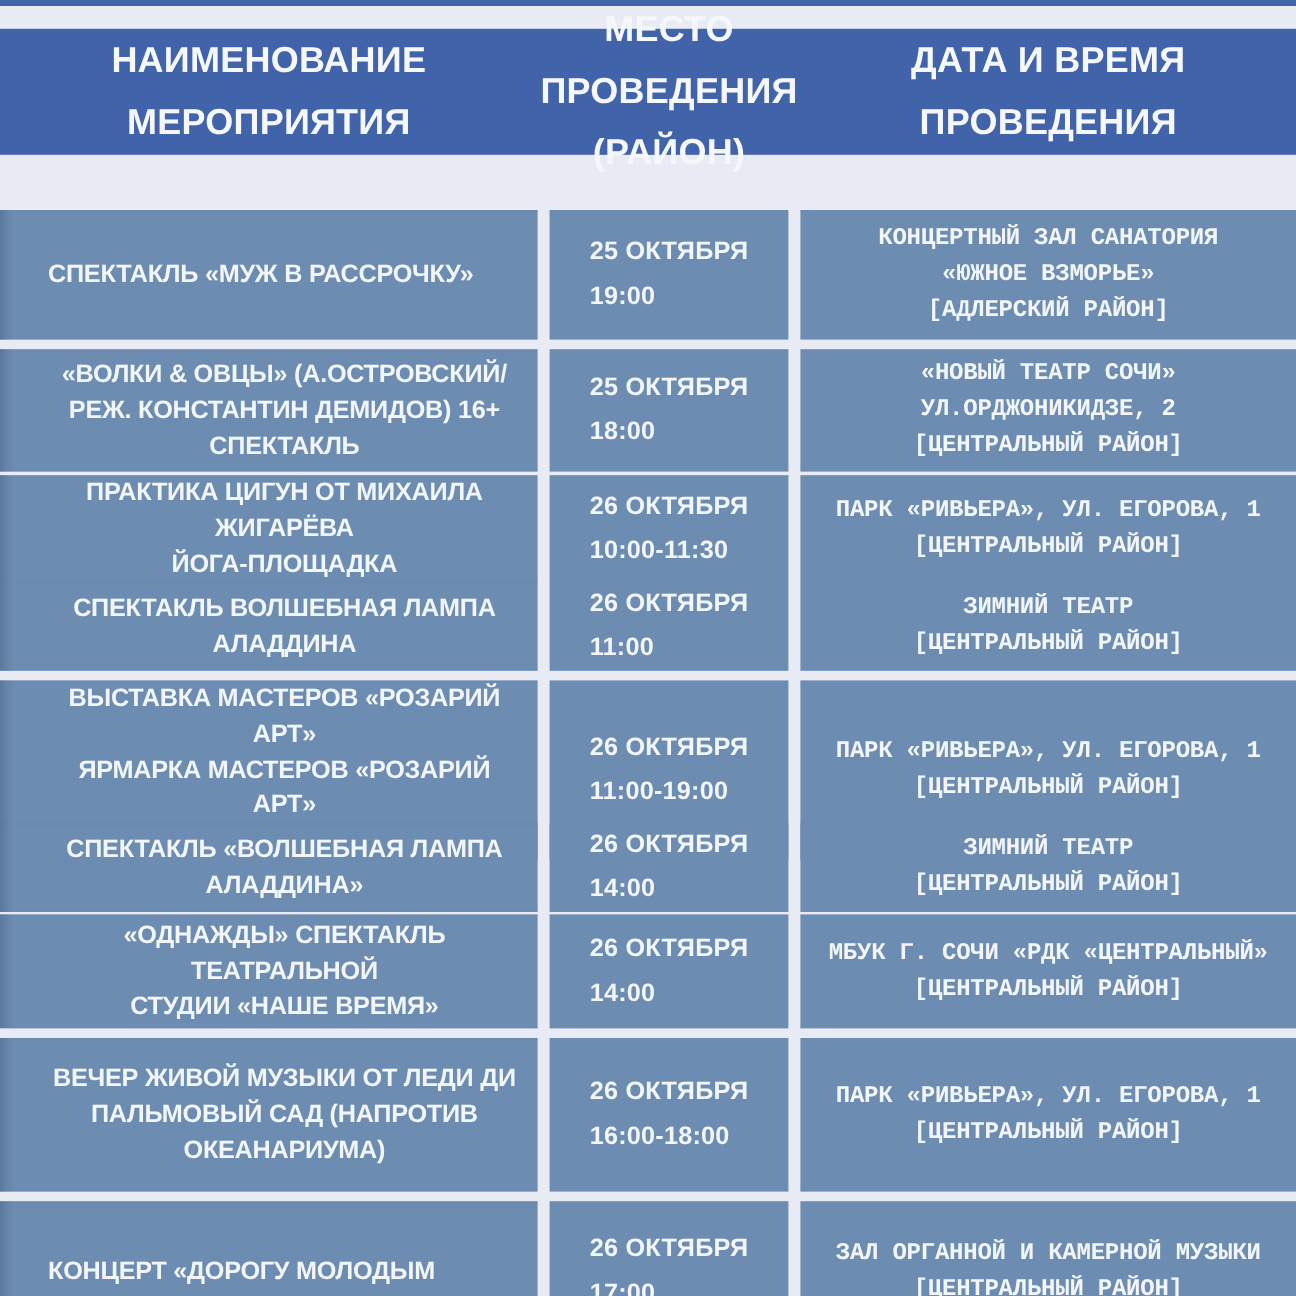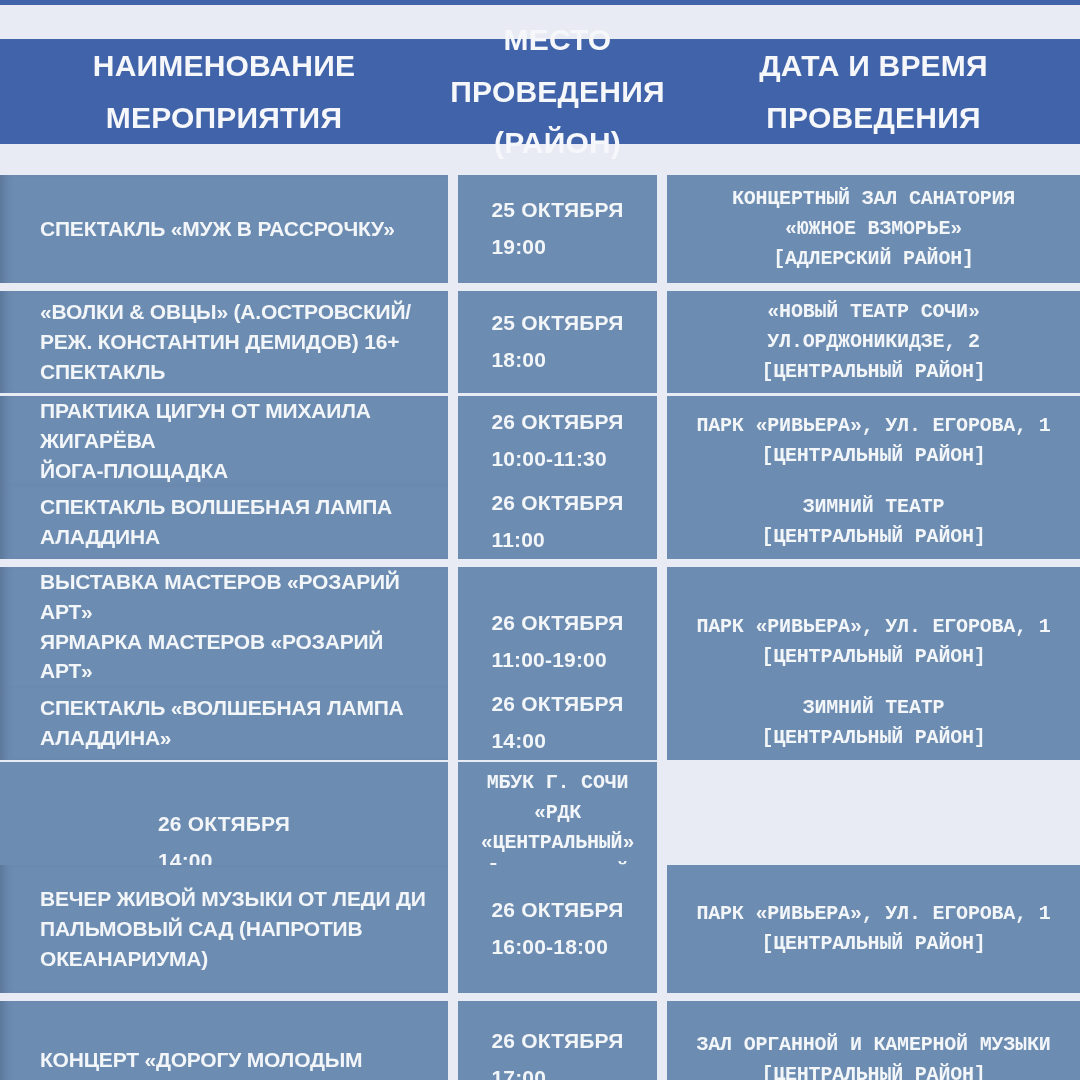--- a/index.html
+++ b/index.html
@@ -13,21 +13,21 @@
   .top-strip{
     position:absolute;top:0;left:0;width:1080px;height:5px;
     background:#4063a9;
   }
   .grid3{
     display:grid;
     grid-template-columns:448px 199px 413px;
     column-gap:10px;
   }
   .header-band{
-    position:absolute;top:39px;left:0;width:1080px;height:105px;
+    position:absolute;top:24px;left:0;width:1080px;height:105px;
     background:#4063a9;
   }
   .header-band .hcell{
     display:flex;align-items:center;justify-content:center;
     text-align:center;
     color:#f5f7fa;
     font-weight:bold;
     font-size:30px;
     line-height:1.72;
     letter-spacing:0.2px;
@@ -45,21 +45,21 @@
     color:#f3f6f9;
     font-weight:bold;
     white-space:pre-line;
     display:flex;align-items:center;
     height:100%;
     font-stretch:condensed;
     box-sizing:border-box;
   }
   .cell.name{
     justify-content:flex-start;
-    text-align:left;
+    text-align:center;
     padding-left:40px;padding-right:14px;
     font-size:21px;
     line-height:1.42;
     letter-spacing:-0.2px;
     box-shadow:inset 10px 0 8px -6px rgba(30,50,80,0.25);
   }
   .cell.dt{
     justify-content:center;
     text-align:left;
     font-size:21px;
@@ -140,20 +140,22 @@
 
   <div class="row grid3" style="height:68px">
     <div class="cell name">СПЕКТАКЛЬ «ВОЛШЕБНАЯ ЛАМПА АЛАДДИНА»</div>
     <div class="cell dt">26 ОКТЯБРЯ
 14:00</div>
     <div class="cell place">ЗИМНИЙ ТЕАТР
 [ЦЕНТРАЛЬНЫЙ РАЙОН]</div>
   </div>
 
   <div class="row grid3" style="height:95px">
+    <div class="cell name">«ОДНАЖДЫ» СПЕКТАКЛЬ ТЕАТРАЛЬНОЙ
+СТУДИИ «НАШЕ ВРЕМЯ»</div>
     <div class="cell dt">26 ОКТЯБРЯ
 14:00</div>
     <div class="cell place">МБУК Г. СОЧИ «РДК «ЦЕНТРАЛЬНЫЙ»
 [ЦЕНТРАЛЬНЫЙ РАЙОН]</div>
   </div>
 
   <div class="row grid3" style="height:128px">
     <div class="cell name">ВЕЧЕР ЖИВОЙ МУЗЫКИ ОТ ЛЕДИ ДИ
 ПАЛЬМОВЫЙ САД (НАПРОТИВ ОКЕАНАРИУМА)</div>
     <div class="cell dt">26 ОКТЯБРЯ

